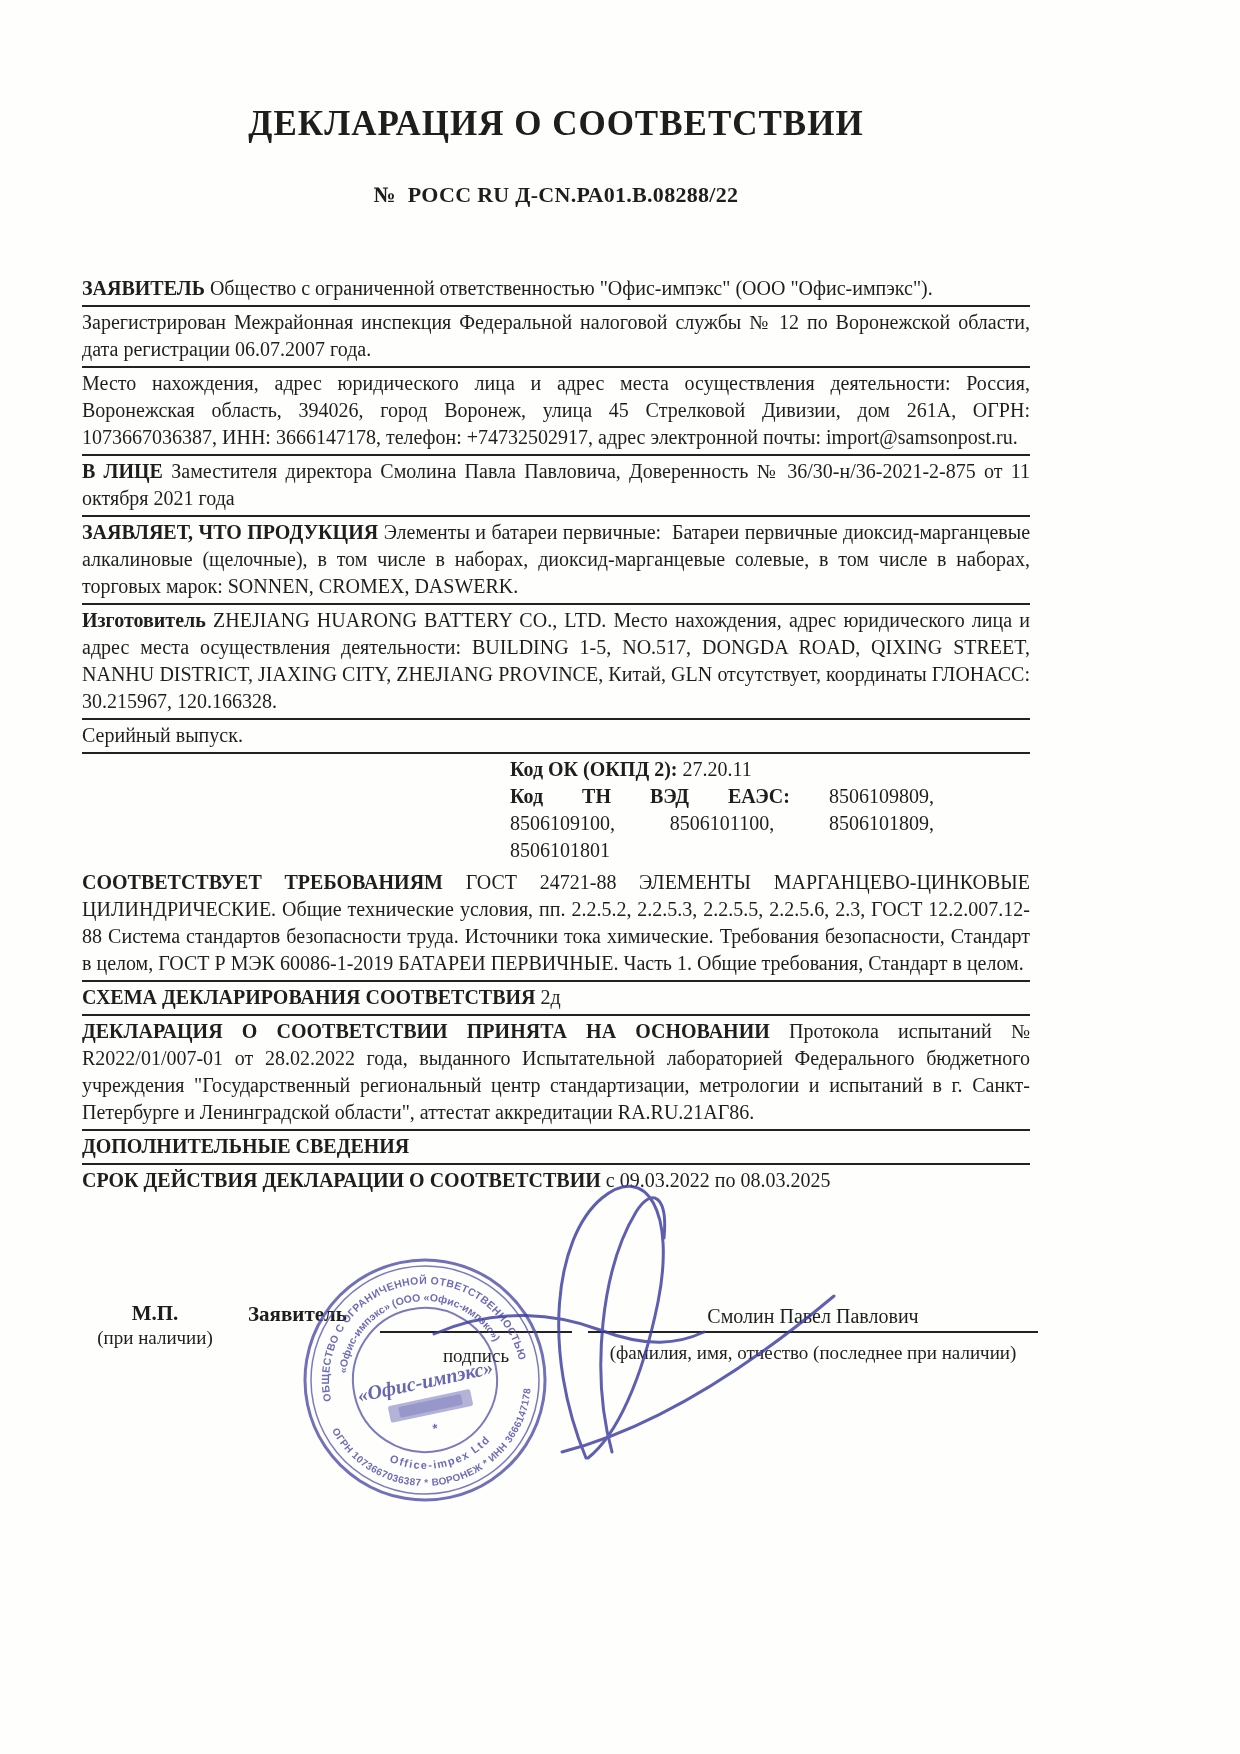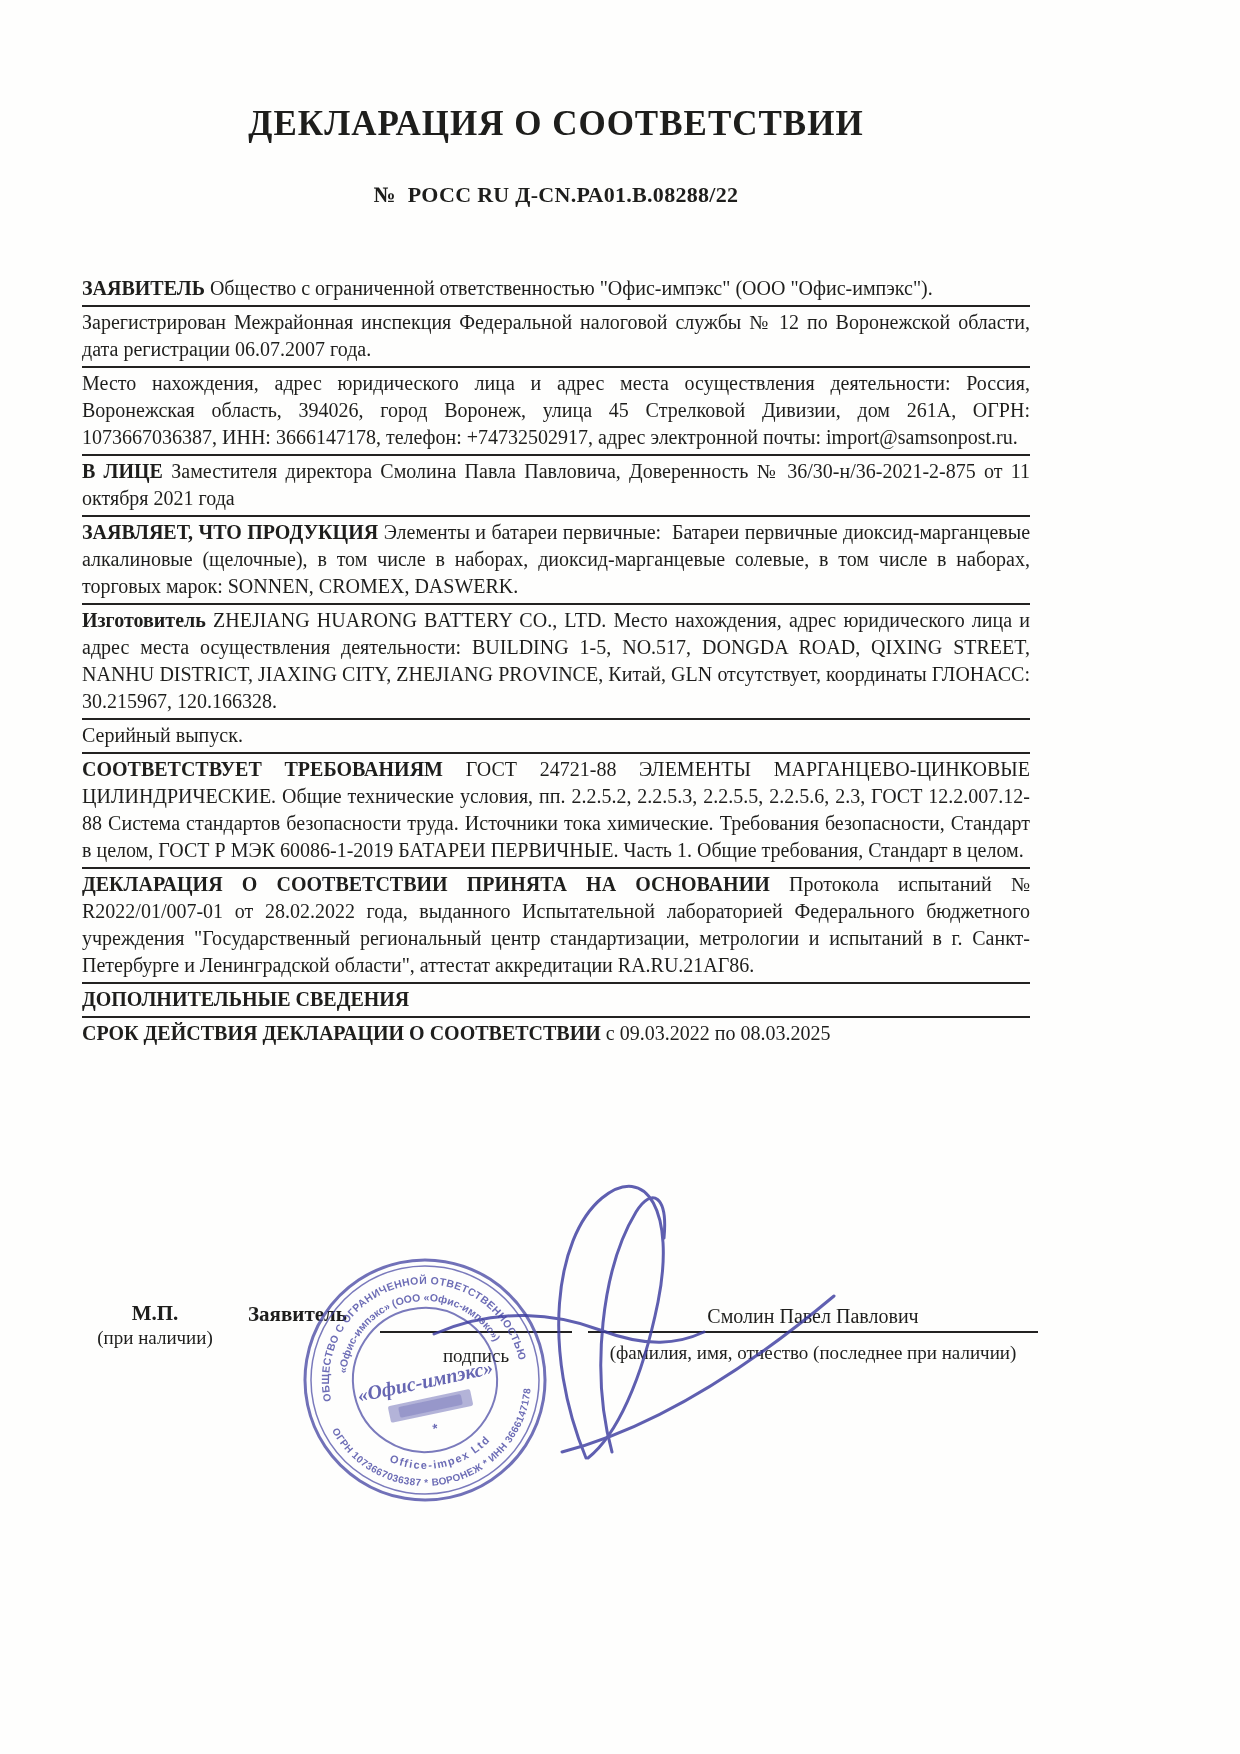--- a/index.html
+++ b/index.html
@@ -48,23 +48,30 @@
     <p class="sec rule"><span>Место нахождения, адрес юридического лица и адрес места осуществления деятельности: Россия, Воронежская область, 394026, город Воронеж, улица 45 Стрелковой Дивизии, дом 261А, ОГРН: 1073667036387, ИНН: 3666147178, телефон: +74732502917, адрес электронной почты: import@samsonpost.ru.</span></p>
 
     <p class="sec rule"><b>В ЛИЦЕ</b> <span>Заместителя директора Смолина Павла Павловича, Доверенность № 36/30-н/36-2021-2-875 от 11 октября 2021 года</span></p>
 
     <p class="sec rule"><b>ЗАЯВЛЯЕТ, ЧТО ПРОДУКЦИЯ</b> <span>Элементы и батареи первичные:  Батареи первичные диоксид-марганцевые алкалиновые (щелочные), в том числе в наборах, диоксид-марганцевые солевые, в том числе в наборах, торговых марок: SONNEN, CROMEX, DASWERK.</span></p>
 
     <p class="sec rule"><b>Изготовитель</b> <span>ZHEJIANG HUARONG BATTERY CO., LTD. Место нахождения, адрес юридического лица и адрес места осуществления деятельности: BUILDING 1-5, NO.517, DONGDA ROAD, QIXING STREET, NANHU DISTRICT, JIAXING CITY, ZHEJIANG PROVINCE, Китай, GLN отсутствует, координаты ГЛОНАСС: 30.215967, 120.166328.</span></p>
 
     <p class="sec rule"><span>Серийный выпуск.</span></p>
 
+    <div class="codes">
+      <div class="code-row"><b>Код ОК (ОКПД 2):</b> <span>27.20.11</span></div>
+      <div class="code-row jlast"><b>Код ТН ВЭД ЕАЭС:</b> <span>8506109809,</span></div>
+      <div class="code-row jlast">8506109100, 8506101100, 8506101809,</div>
+      <div class="code-row">8506101801</div>
+    </div>
 
     <p class="sec rule"><b>СООТВЕТСТВУЕТ ТРЕБОВАНИЯМ</b> <span>ГОСТ 24721-88 ЭЛЕМЕНТЫ МАРГАНЦЕВО-ЦИНКОВЫЕ ЦИЛИНДРИЧЕСКИЕ. Общие технические условия, пп. 2.2.5.2, 2.2.5.3, 2.2.5.5, 2.2.5.6, 2.3, ГОСТ 12.2.007.12-88 Система стандартов безопасности труда. Источники тока химические. Требования безопасности, Стандарт в целом, ГОСТ Р МЭК 60086-1-2019 БАТАРЕИ ПЕРВИЧНЫЕ. Часть 1. Общие требования, Стандарт в целом.</span></p>
 
+    <p class="sec rule"><b>СХЕМА ДЕКЛАРИРОВАНИЯ СООТВЕТСТВИЯ</b> <span>2д</span></p>
 
     <p class="sec rule"><b>ДЕКЛАРАЦИЯ О СООТВЕТСТВИИ ПРИНЯТА НА ОСНОВАНИИ</b> <span>Протокола испытаний № R2022/01/007-01 от 28.02.2022 года, выданного Испытательной лабораторией Федерального бюджетного учреждения "Государственный региональный центр стандартизации, метрологии и испытаний в г. Санкт-Петербурге и Ленинградской области", аттестат аккредитации RA.RU.21АГ86.</span></p>
 
     <p class="sec rule"><b>ДОПОЛНИТЕЛЬНЫЕ СВЕДЕНИЯ</b></p>
 
     <p class="sec"><b>СРОК ДЕЙСТВИЯ ДЕКЛАРАЦИИ О СООТВЕТСТВИИ</b> <span>с 09.03.2022 по 08.03.2025</span></p>
   </div>
 </div>
 
 <div class="sig-mp">

